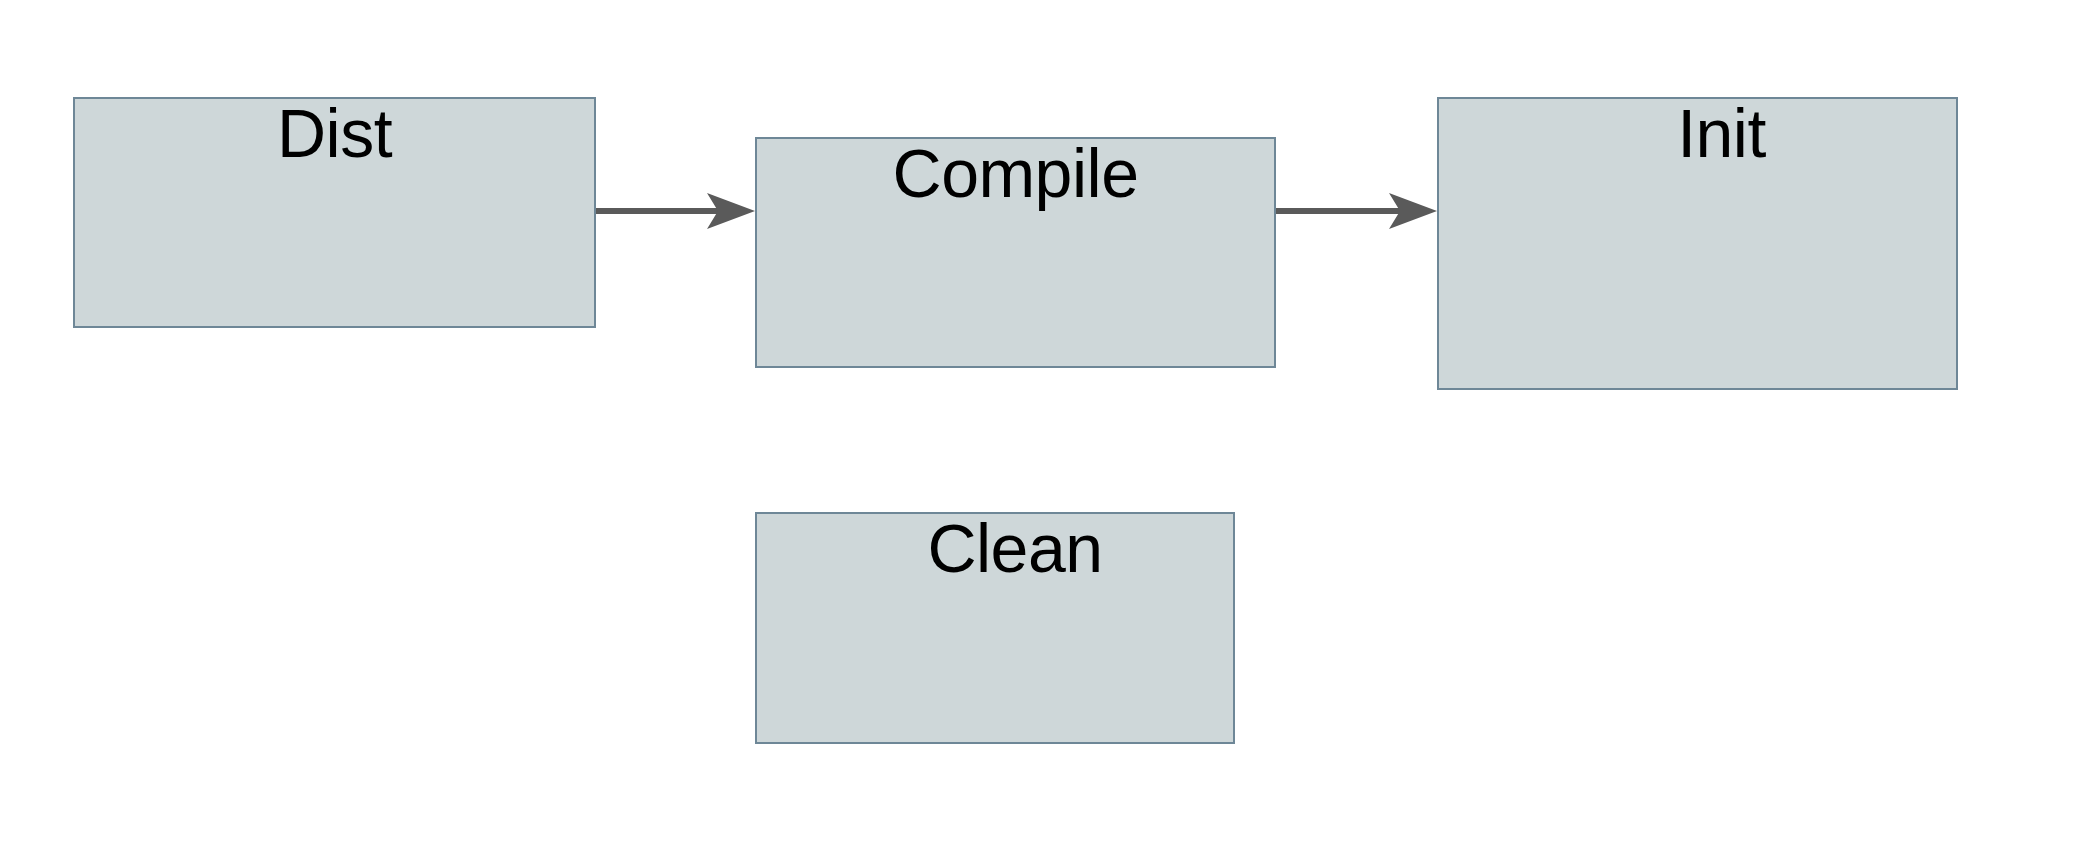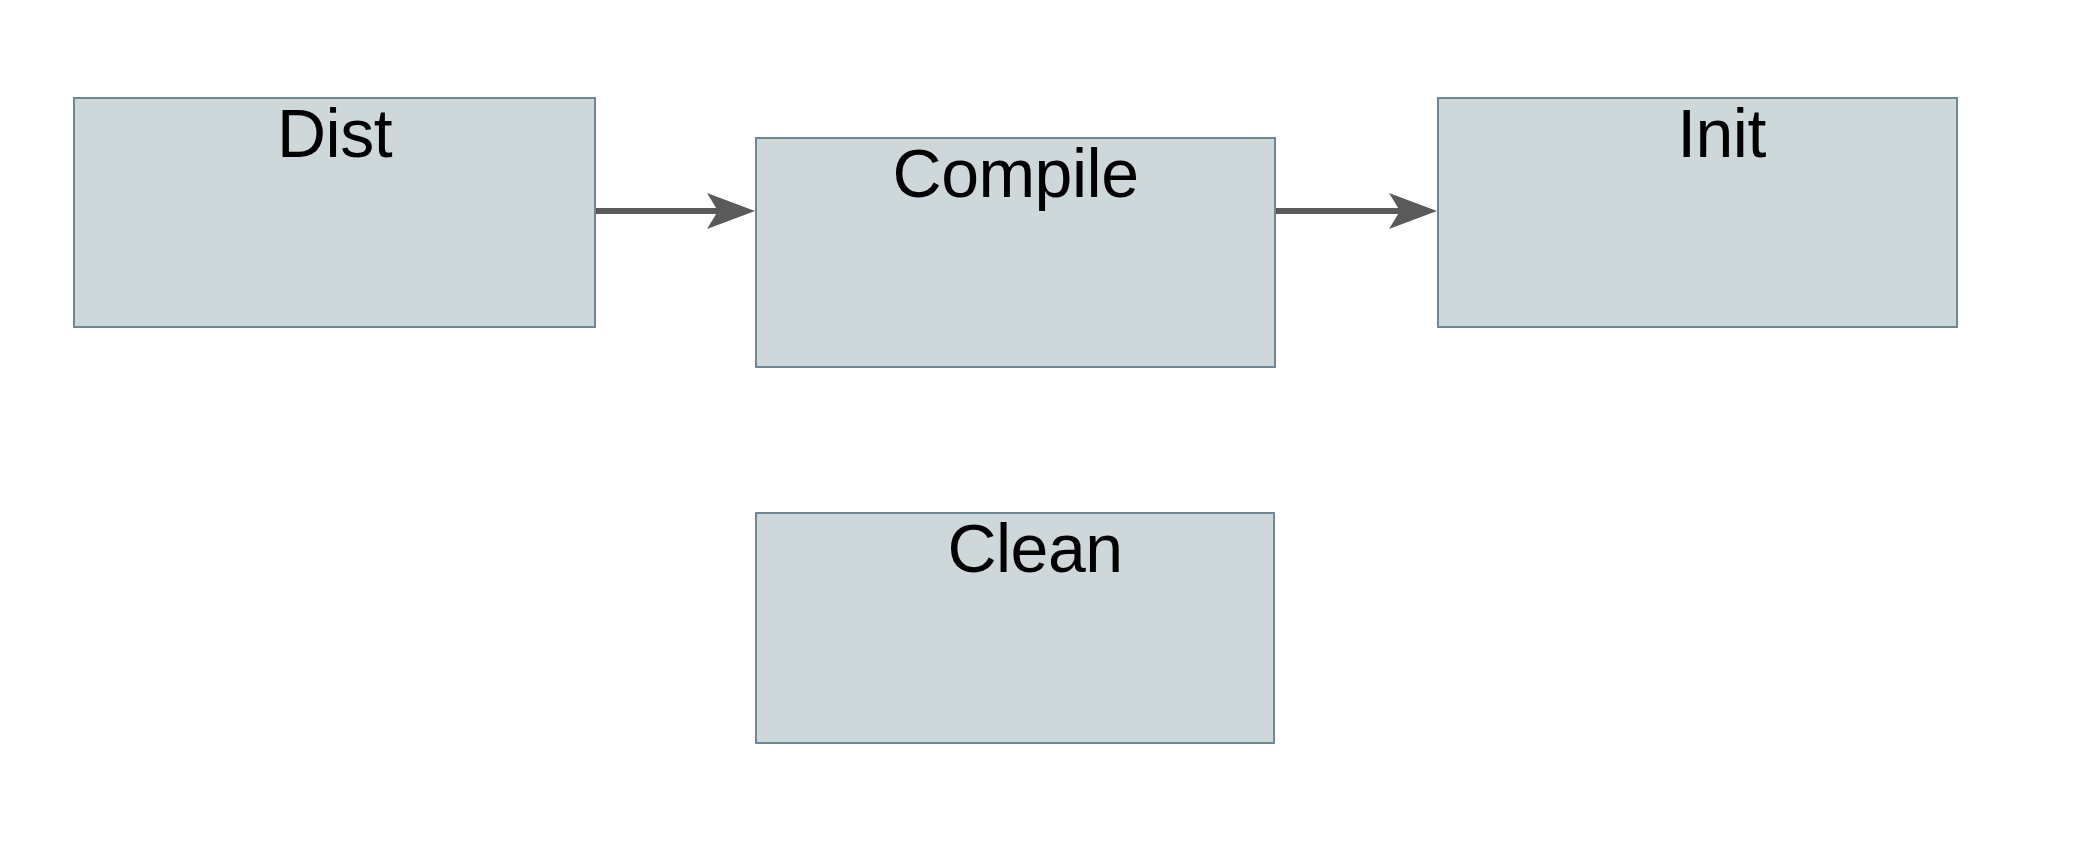--- a/index.html
+++ b/index.html
@@ -36,22 +36,22 @@
     font-size: 68px;
     font-weight: 400;
     line-height: 1;
     color: #000000;
     letter-spacing: -0.5px;
     white-space: nowrap;
   }
 
   #node-dist    { left: 73px;   top: 97px;  width: 523px; height: 231px; }
   #node-compile { left: 755px;  top: 97px;  width: 521px; height: 231px; margin-top: 40px; }
-  #node-init    { left: 1437px; top: 97px;  width: 521px; height: 231px; padding-left: 48px; }
-  #node-clean   { left: 755px;  top: 512px; width: 520px; height: 232px; padding-left: 40px; }
+  #node-init    { left: 1437px; top: 97px;  width: 521px; height: 293px; padding-left: 48px; }
+  #node-clean   { left: 755px;  top: 512px; width: 480px; height: 232px; padding-left: 40px; }
 
   
   #edge-layer {
     position: absolute;
     left: 0;
     top: 0;
     width: 2078px;
     height: 848px;
     pointer-events: none;
   }

